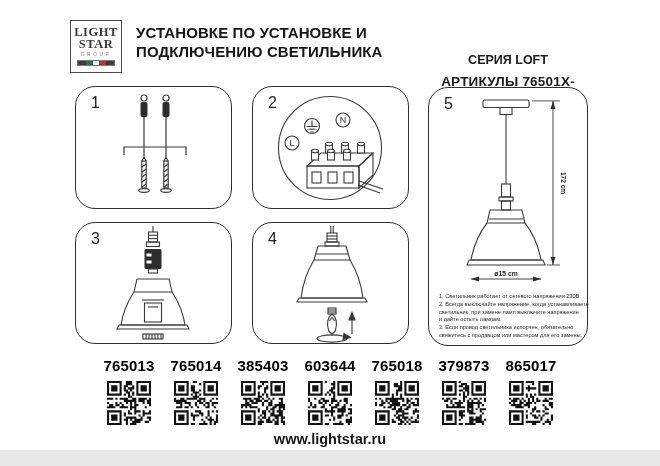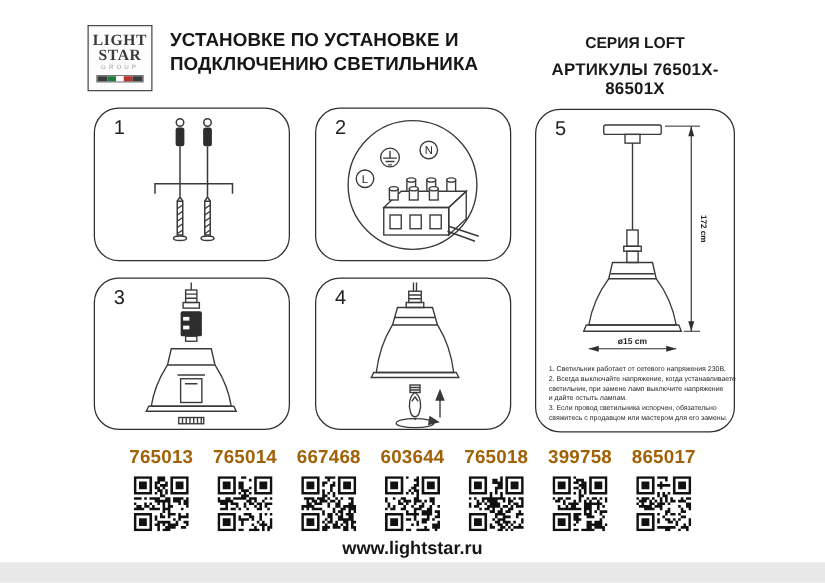--- a/index.html
+++ b/index.html
@@ -12,21 +12,21 @@
         display:flex;flex-direction:column;align-items:center;justify-content:center;}
   .logo-word{font-family:"Liberation Serif",serif;font-weight:700;font-size:12.5px;
              line-height:11.5px;color:#3b3b3b;letter-spacing:.5px;}
   .logo-group{font-size:5px;color:#9a9a9a;letter-spacing:2.4px;margin-top:1px;}
   .logo-flag{display:flex;width:36px;height:4px;margin-top:2.5px;border:.5px solid #777;}
   .logo-flag span{height:100%;}
 
   #title{position:absolute;left:136px;top:24px;font-size:15px;font-weight:700;
          line-height:18.5px;letter-spacing:.1px;color:#161616;}
   #series-block{position:absolute;left:424px;top:27px;width:168px;text-align:center;}
-  #series{font-size:12.5px;font-weight:700;margin-bottom:7px;}
+  #series{font-size:12.5px;font-weight:700;margin-bottom:7px;margin-top:26px;}
   #articles-range{font-size:13.5px;font-weight:700;letter-spacing:.2px;}
 
   
   .panel{position:absolute;border:1.4px solid #2f2f2f;border-radius:20px;background:#fff;}
   #panel1{left:75px;top:86px;width:155px;height:121px;}
   #panel2{left:252px;top:86px;width:155px;height:121px;}
   #panel3{left:75px;top:222px;width:155px;height:120px;}
   #panel4{left:252px;top:222px;width:155px;height:120px;}
   #panel5{left:428px;top:87px;width:158px;height:257px;}
   .step-num{position:absolute;left:15px;top:7px;font-size:16px;color:#222;}
@@ -34,21 +34,21 @@
   svg text{font-family:"Liberation Sans",sans-serif;fill:#222;}
 
   
   #notes{position:absolute;left:10px;top:205px;width:146px;font-size:5.6px;
          line-height:7.8px;color:#2a2a2a;white-space:nowrap;}
 
   
   #articles-row{position:absolute;left:0;top:357px;width:660px;display:flex;
                 justify-content:center;gap:21px;}
   .article-col{width:46px;display:flex;flex-direction:column;align-items:center;}
-  .article-number{font-size:15px;font-weight:700;color:#a16207;margin-bottom:7px;letter-spacing:.2px;}
+  .article-number{font-size:15px;font-weight:700;color:#000000;margin-bottom:7px;letter-spacing:.2px;}
   .qr{width:44px;height:44px;}
 
   
   #footer{position:absolute;left:0;top:431px;width:660px;text-align:center;
           font-size:14.5px;font-weight:700;color:#161616;}
 </style>
 </head>
 <body>
 
 <div id="page">
@@ -273,42 +273,42 @@
   </div>
 
   <div class="article-col">
     <div class="article-number">765014</div>
     <svg class="qr" xmlns="http://www.w3.org/2000/svg" viewBox="0 0 42 42">
           <path d="M0,0h2v2h-2zM2,0h2v2h-2zM4,0h2v2h-2zM6,0h2v2h-2zM8,0h2v2h-2zM10,0h2v2h-2zM12,0h2v2h-2zM18,0h2v2h-2zM20,0h2v2h-2zM28,0h2v2h-2zM30,0h2v2h-2zM32,0h2v2h-2zM34,0h2v2h-2zM36,0h2v2h-2zM38,0h2v2h-2zM40,0h2v2h-2zM0,2h2v2h-2zM12,2h2v2h-2zM24,2h2v2h-2zM28,2h2v2h-2zM40,2h2v2h-2zM0,4h2v2h-2zM4,4h2v2h-2zM6,4h2v2h-2zM8,4h2v2h-2zM12,4h2v2h-2zM16,4h2v2h-2zM18,4h2v2h-2zM28,4h2v2h-2zM32,4h2v2h-2zM34,4h2v2h-2zM36,4h2v2h-2zM40,4h2v2h-2zM0,6h2v2h-2zM4,6h2v2h-2zM6,6h2v2h-2zM8,6h2v2h-2zM12,6h2v2h-2zM16,6h2v2h-2zM18,6h2v2h-2zM28,6h2v2h-2zM32,6h2v2h-2zM34,6h2v2h-2zM36,6h2v2h-2zM40,6h2v2h-2zM0,8h2v2h-2zM4,8h2v2h-2zM6,8h2v2h-2zM8,8h2v2h-2zM12,8h2v2h-2zM16,8h2v2h-2zM18,8h2v2h-2zM24,8h2v2h-2zM28,8h2v2h-2zM32,8h2v2h-2zM34,8h2v2h-2zM36,8h2v2h-2zM40,8h2v2h-2zM0,10h2v2h-2zM12,10h2v2h-2zM18,10h2v2h-2zM20,10h2v2h-2zM22,10h2v2h-2zM28,10h2v2h-2zM40,10h2v2h-2zM0,12h2v2h-2zM2,12h2v2h-2zM4,12h2v2h-2zM6,12h2v2h-2zM8,12h2v2h-2zM10,12h2v2h-2zM12,12h2v2h-2zM16,12h2v2h-2zM20,12h2v2h-2zM24,12h2v2h-2zM28,12h2v2h-2zM30,12h2v2h-2zM32,12h2v2h-2zM34,12h2v2h-2zM36,12h2v2h-2zM38,12h2v2h-2zM40,12h2v2h-2zM18,14h2v2h-2zM20,14h2v2h-2zM22,14h2v2h-2zM0,16h2v2h-2zM6,16h2v2h-2zM8,16h2v2h-2zM12,16h2v2h-2zM14,16h2v2h-2zM16,16h2v2h-2zM18,16h2v2h-2zM20,16h2v2h-2zM24,16h2v2h-2zM26,16h2v2h-2zM28,16h2v2h-2zM36,16h2v2h-2zM40,16h2v2h-2zM0,18h2v2h-2zM2,18h2v2h-2zM4,18h2v2h-2zM6,18h2v2h-2zM8,18h2v2h-2zM10,18h2v2h-2zM22,18h2v2h-2zM24,18h2v2h-2zM28,18h2v2h-2zM34,18h2v2h-2zM2,20h2v2h-2zM4,20h2v2h-2zM6,20h2v2h-2zM10,20h2v2h-2zM12,20h2v2h-2zM14,20h2v2h-2zM20,20h2v2h-2zM24,20h2v2h-2zM26,20h2v2h-2zM30,20h2v2h-2zM32,20h2v2h-2zM36,20h2v2h-2zM38,20h2v2h-2zM40,20h2v2h-2zM6,22h2v2h-2zM14,22h2v2h-2zM20,22h2v2h-2zM28,22h2v2h-2zM32,22h2v2h-2zM36,22h2v2h-2zM2,24h2v2h-2zM4,24h2v2h-2zM6,24h2v2h-2zM10,24h2v2h-2zM12,24h2v2h-2zM16,24h2v2h-2zM22,24h2v2h-2zM30,24h2v2h-2zM32,24h2v2h-2zM38,24h2v2h-2zM0,28h2v2h-2zM2,28h2v2h-2zM4,28h2v2h-2zM6,28h2v2h-2zM8,28h2v2h-2zM10,28h2v2h-2zM12,28h2v2h-2zM20,28h2v2h-2zM22,28h2v2h-2zM24,28h2v2h-2zM32,28h2v2h-2zM36,28h2v2h-2zM40,28h2v2h-2zM0,30h2v2h-2zM12,30h2v2h-2zM16,30h2v2h-2zM24,30h2v2h-2zM26,30h2v2h-2zM32,30h2v2h-2zM0,32h2v2h-2zM4,32h2v2h-2zM6,32h2v2h-2zM8,32h2v2h-2zM12,32h2v2h-2zM16,32h2v2h-2zM18,32h2v2h-2zM20,32h2v2h-2zM22,32h2v2h-2zM26,32h2v2h-2zM32,32h2v2h-2zM40,32h2v2h-2zM0,34h2v2h-2zM4,34h2v2h-2zM6,34h2v2h-2zM8,34h2v2h-2zM12,34h2v2h-2zM18,34h2v2h-2zM30,34h2v2h-2zM34,34h2v2h-2zM40,34h2v2h-2zM0,36h2v2h-2zM4,36h2v2h-2zM6,36h2v2h-2zM8,36h2v2h-2zM12,36h2v2h-2zM18,36h2v2h-2zM26,36h2v2h-2zM32,36h2v2h-2zM34,36h2v2h-2zM36,36h2v2h-2zM40,36h2v2h-2zM0,38h2v2h-2zM12,38h2v2h-2zM28,38h2v2h-2zM34,38h2v2h-2zM38,38h2v2h-2zM40,38h2v2h-2zM0,40h2v2h-2zM2,40h2v2h-2zM4,40h2v2h-2zM6,40h2v2h-2zM8,40h2v2h-2zM10,40h2v2h-2zM12,40h2v2h-2zM16,40h2v2h-2zM18,40h2v2h-2zM24,40h2v2h-2zM26,40h2v2h-2zM28,40h2v2h-2zM30,40h2v2h-2zM34,40h2v2h-2zM38,40h2v2h-2z" fill="#111"></path>
         </svg>
   </div>
 
   <div class="article-col">
-    <div class="article-number">667468</div>
+    <div class="article-number">385403</div>
     <svg class="qr" xmlns="http://www.w3.org/2000/svg" viewBox="0 0 42 42">
           <path d="M0,0h2v2h-2zM2,0h2v2h-2zM4,0h2v2h-2zM6,0h2v2h-2zM8,0h2v2h-2zM10,0h2v2h-2zM12,0h2v2h-2zM18,0h2v2h-2zM20,0h2v2h-2zM22,0h2v2h-2zM24,0h2v2h-2zM28,0h2v2h-2zM30,0h2v2h-2zM32,0h2v2h-2zM34,0h2v2h-2zM36,0h2v2h-2zM38,0h2v2h-2zM40,0h2v2h-2zM0,2h2v2h-2zM12,2h2v2h-2zM20,2h2v2h-2zM28,2h2v2h-2zM40,2h2v2h-2zM0,4h2v2h-2zM4,4h2v2h-2zM6,4h2v2h-2zM8,4h2v2h-2zM12,4h2v2h-2zM16,4h2v2h-2zM18,4h2v2h-2zM24,4h2v2h-2zM28,4h2v2h-2zM32,4h2v2h-2zM34,4h2v2h-2zM36,4h2v2h-2zM40,4h2v2h-2zM0,6h2v2h-2zM4,6h2v2h-2zM6,6h2v2h-2zM8,6h2v2h-2zM12,6h2v2h-2zM16,6h2v2h-2zM22,6h2v2h-2zM24,6h2v2h-2zM28,6h2v2h-2zM32,6h2v2h-2zM34,6h2v2h-2zM36,6h2v2h-2zM40,6h2v2h-2zM0,8h2v2h-2zM4,8h2v2h-2zM6,8h2v2h-2zM8,8h2v2h-2zM12,8h2v2h-2zM22,8h2v2h-2zM28,8h2v2h-2zM32,8h2v2h-2zM34,8h2v2h-2zM36,8h2v2h-2zM40,8h2v2h-2zM0,10h2v2h-2zM12,10h2v2h-2zM16,10h2v2h-2zM22,10h2v2h-2zM28,10h2v2h-2zM40,10h2v2h-2zM0,12h2v2h-2zM2,12h2v2h-2zM4,12h2v2h-2zM6,12h2v2h-2zM8,12h2v2h-2zM10,12h2v2h-2zM12,12h2v2h-2zM16,12h2v2h-2zM20,12h2v2h-2zM24,12h2v2h-2zM28,12h2v2h-2zM30,12h2v2h-2zM32,12h2v2h-2zM34,12h2v2h-2zM36,12h2v2h-2zM38,12h2v2h-2zM40,12h2v2h-2zM16,14h2v2h-2zM18,14h2v2h-2zM24,14h2v2h-2zM2,16h2v2h-2zM4,16h2v2h-2zM6,16h2v2h-2zM8,16h2v2h-2zM12,16h2v2h-2zM14,16h2v2h-2zM16,16h2v2h-2zM20,16h2v2h-2zM26,16h2v2h-2zM30,16h2v2h-2zM36,16h2v2h-2zM38,16h2v2h-2zM4,18h2v2h-2zM8,18h2v2h-2zM10,18h2v2h-2zM14,18h2v2h-2zM16,18h2v2h-2zM18,18h2v2h-2zM22,18h2v2h-2zM24,18h2v2h-2zM28,18h2v2h-2zM38,18h2v2h-2zM4,20h2v2h-2zM6,20h2v2h-2zM10,20h2v2h-2zM12,20h2v2h-2zM14,20h2v2h-2zM20,20h2v2h-2zM26,20h2v2h-2zM28,20h2v2h-2zM36,20h2v2h-2zM38,20h2v2h-2zM0,22h2v2h-2zM2,22h2v2h-2zM4,22h2v2h-2zM6,22h2v2h-2zM8,22h2v2h-2zM20,22h2v2h-2zM26,22h2v2h-2zM28,22h2v2h-2zM32,22h2v2h-2zM34,22h2v2h-2zM36,22h2v2h-2zM38,22h2v2h-2zM40,22h2v2h-2zM0,24h2v2h-2zM4,24h2v2h-2zM8,24h2v2h-2zM10,24h2v2h-2zM12,24h2v2h-2zM14,24h2v2h-2zM24,24h2v2h-2zM30,24h2v2h-2zM32,24h2v2h-2zM36,24h2v2h-2zM38,24h2v2h-2zM40,24h2v2h-2zM16,26h2v2h-2zM24,26h2v2h-2zM28,26h2v2h-2zM30,26h2v2h-2zM36,26h2v2h-2zM40,26h2v2h-2zM0,28h2v2h-2zM2,28h2v2h-2zM4,28h2v2h-2zM6,28h2v2h-2zM8,28h2v2h-2zM10,28h2v2h-2zM12,28h2v2h-2zM16,28h2v2h-2zM20,28h2v2h-2zM22,28h2v2h-2zM26,28h2v2h-2zM30,28h2v2h-2zM34,28h2v2h-2zM36,28h2v2h-2zM38,28h2v2h-2zM0,30h2v2h-2zM12,30h2v2h-2zM20,30h2v2h-2zM22,30h2v2h-2zM28,30h2v2h-2zM30,30h2v2h-2zM36,30h2v2h-2zM38,30h2v2h-2zM0,32h2v2h-2zM4,32h2v2h-2zM6,32h2v2h-2zM8,32h2v2h-2zM12,32h2v2h-2zM18,32h2v2h-2zM22,32h2v2h-2zM28,32h2v2h-2zM30,32h2v2h-2zM32,32h2v2h-2zM34,32h2v2h-2zM36,32h2v2h-2zM38,32h2v2h-2zM0,34h2v2h-2zM4,34h2v2h-2zM6,34h2v2h-2zM8,34h2v2h-2zM12,34h2v2h-2zM16,34h2v2h-2zM20,34h2v2h-2zM22,34h2v2h-2zM26,34h2v2h-2zM32,34h2v2h-2zM34,34h2v2h-2zM38,34h2v2h-2zM40,34h2v2h-2zM0,36h2v2h-2zM4,36h2v2h-2zM6,36h2v2h-2zM8,36h2v2h-2zM12,36h2v2h-2zM18,36h2v2h-2zM24,36h2v2h-2zM26,36h2v2h-2zM30,36h2v2h-2zM34,36h2v2h-2zM38,36h2v2h-2zM0,38h2v2h-2zM12,38h2v2h-2zM16,38h2v2h-2zM18,38h2v2h-2zM20,38h2v2h-2zM24,38h2v2h-2zM26,38h2v2h-2zM28,38h2v2h-2zM32,38h2v2h-2zM34,38h2v2h-2zM38,38h2v2h-2zM40,38h2v2h-2zM0,40h2v2h-2zM2,40h2v2h-2zM4,40h2v2h-2zM6,40h2v2h-2zM8,40h2v2h-2zM10,40h2v2h-2zM12,40h2v2h-2zM16,40h2v2h-2zM18,40h2v2h-2zM32,40h2v2h-2zM34,40h2v2h-2zM40,40h2v2h-2z" fill="#111"></path>
         </svg>
   </div>
 
   <div class="article-col">
     <div class="article-number">603644</div>
     <svg class="qr" xmlns="http://www.w3.org/2000/svg" viewBox="0 0 42 42">
           <path d="M0,0h2v2h-2zM2,0h2v2h-2zM4,0h2v2h-2zM6,0h2v2h-2zM8,0h2v2h-2zM10,0h2v2h-2zM12,0h2v2h-2zM16,0h2v2h-2zM24,0h2v2h-2zM28,0h2v2h-2zM30,0h2v2h-2zM32,0h2v2h-2zM34,0h2v2h-2zM36,0h2v2h-2zM38,0h2v2h-2zM40,0h2v2h-2zM0,2h2v2h-2zM12,2h2v2h-2zM22,2h2v2h-2zM24,2h2v2h-2zM28,2h2v2h-2zM40,2h2v2h-2zM0,4h2v2h-2zM4,4h2v2h-2zM6,4h2v2h-2zM8,4h2v2h-2zM12,4h2v2h-2zM24,4h2v2h-2zM28,4h2v2h-2zM32,4h2v2h-2zM34,4h2v2h-2zM36,4h2v2h-2zM40,4h2v2h-2zM0,6h2v2h-2zM4,6h2v2h-2zM6,6h2v2h-2zM8,6h2v2h-2zM12,6h2v2h-2zM22,6h2v2h-2zM24,6h2v2h-2zM28,6h2v2h-2zM32,6h2v2h-2zM34,6h2v2h-2zM36,6h2v2h-2zM40,6h2v2h-2zM0,8h2v2h-2zM4,8h2v2h-2zM6,8h2v2h-2zM8,8h2v2h-2zM12,8h2v2h-2zM20,8h2v2h-2zM22,8h2v2h-2zM28,8h2v2h-2zM32,8h2v2h-2zM34,8h2v2h-2zM36,8h2v2h-2zM40,8h2v2h-2zM0,10h2v2h-2zM12,10h2v2h-2zM18,10h2v2h-2zM22,10h2v2h-2zM24,10h2v2h-2zM28,10h2v2h-2zM40,10h2v2h-2zM0,12h2v2h-2zM2,12h2v2h-2zM4,12h2v2h-2zM6,12h2v2h-2zM8,12h2v2h-2zM10,12h2v2h-2zM12,12h2v2h-2zM16,12h2v2h-2zM20,12h2v2h-2zM24,12h2v2h-2zM28,12h2v2h-2zM30,12h2v2h-2zM32,12h2v2h-2zM34,12h2v2h-2zM36,12h2v2h-2zM38,12h2v2h-2zM40,12h2v2h-2zM24,14h2v2h-2zM0,16h2v2h-2zM6,16h2v2h-2zM12,16h2v2h-2zM14,16h2v2h-2zM22,16h2v2h-2zM24,16h2v2h-2zM34,16h2v2h-2zM36,16h2v2h-2zM0,18h2v2h-2zM10,18h2v2h-2zM14,18h2v2h-2zM16,18h2v2h-2zM18,18h2v2h-2zM22,18h2v2h-2zM24,18h2v2h-2zM26,18h2v2h-2zM30,18h2v2h-2zM34,18h2v2h-2zM36,18h2v2h-2zM2,20h2v2h-2zM10,20h2v2h-2zM12,20h2v2h-2zM16,20h2v2h-2zM22,20h2v2h-2zM28,20h2v2h-2zM36,20h2v2h-2zM2,22h2v2h-2zM6,22h2v2h-2zM14,22h2v2h-2zM20,22h2v2h-2zM26,22h2v2h-2zM28,22h2v2h-2zM34,22h2v2h-2zM40,22h2v2h-2zM0,24h2v2h-2zM4,24h2v2h-2zM6,24h2v2h-2zM12,24h2v2h-2zM14,24h2v2h-2zM22,24h2v2h-2zM24,24h2v2h-2zM26,24h2v2h-2zM32,24h2v2h-2zM34,24h2v2h-2zM16,26h2v2h-2zM22,26h2v2h-2zM28,26h2v2h-2zM30,26h2v2h-2zM32,26h2v2h-2zM34,26h2v2h-2zM38,26h2v2h-2zM40,26h2v2h-2zM0,28h2v2h-2zM2,28h2v2h-2zM4,28h2v2h-2zM6,28h2v2h-2zM8,28h2v2h-2zM10,28h2v2h-2zM12,28h2v2h-2zM16,28h2v2h-2zM18,28h2v2h-2zM20,28h2v2h-2zM22,28h2v2h-2zM24,28h2v2h-2zM28,28h2v2h-2zM30,28h2v2h-2zM32,28h2v2h-2zM34,28h2v2h-2zM40,28h2v2h-2zM0,30h2v2h-2zM12,30h2v2h-2zM22,30h2v2h-2zM32,30h2v2h-2zM38,30h2v2h-2zM40,30h2v2h-2zM0,32h2v2h-2zM4,32h2v2h-2zM6,32h2v2h-2zM8,32h2v2h-2zM12,32h2v2h-2zM16,32h2v2h-2zM18,32h2v2h-2zM22,32h2v2h-2zM28,32h2v2h-2zM30,32h2v2h-2zM32,32h2v2h-2zM36,32h2v2h-2zM0,34h2v2h-2zM4,34h2v2h-2zM6,34h2v2h-2zM8,34h2v2h-2zM12,34h2v2h-2zM24,34h2v2h-2zM28,34h2v2h-2zM30,34h2v2h-2zM40,34h2v2h-2zM0,36h2v2h-2zM4,36h2v2h-2zM6,36h2v2h-2zM8,36h2v2h-2zM12,36h2v2h-2zM20,36h2v2h-2zM24,36h2v2h-2zM36,36h2v2h-2zM38,36h2v2h-2zM40,36h2v2h-2zM0,38h2v2h-2zM12,38h2v2h-2zM30,38h2v2h-2zM36,38h2v2h-2zM38,38h2v2h-2zM40,38h2v2h-2zM0,40h2v2h-2zM2,40h2v2h-2zM4,40h2v2h-2zM6,40h2v2h-2zM8,40h2v2h-2zM10,40h2v2h-2zM12,40h2v2h-2zM16,40h2v2h-2zM18,40h2v2h-2zM24,40h2v2h-2zM26,40h2v2h-2zM28,40h2v2h-2zM30,40h2v2h-2zM32,40h2v2h-2zM38,40h2v2h-2z" fill="#111"></path>
         </svg>
   </div>
 
   <div class="article-col">
     <div class="article-number">765018</div>
     <svg class="qr" xmlns="http://www.w3.org/2000/svg" viewBox="0 0 42 42">
           <path d="M0,0h2v2h-2zM2,0h2v2h-2zM4,0h2v2h-2zM6,0h2v2h-2zM8,0h2v2h-2zM10,0h2v2h-2zM12,0h2v2h-2zM24,0h2v2h-2zM28,0h2v2h-2zM30,0h2v2h-2zM32,0h2v2h-2zM34,0h2v2h-2zM36,0h2v2h-2zM38,0h2v2h-2zM40,0h2v2h-2zM0,2h2v2h-2zM12,2h2v2h-2zM18,2h2v2h-2zM20,2h2v2h-2zM24,2h2v2h-2zM28,2h2v2h-2zM40,2h2v2h-2zM0,4h2v2h-2zM4,4h2v2h-2zM6,4h2v2h-2zM8,4h2v2h-2zM12,4h2v2h-2zM18,4h2v2h-2zM20,4h2v2h-2zM22,4h2v2h-2zM24,4h2v2h-2zM28,4h2v2h-2zM32,4h2v2h-2zM34,4h2v2h-2zM36,4h2v2h-2zM40,4h2v2h-2zM0,6h2v2h-2zM4,6h2v2h-2zM6,6h2v2h-2zM8,6h2v2h-2zM12,6h2v2h-2zM22,6h2v2h-2zM24,6h2v2h-2zM28,6h2v2h-2zM32,6h2v2h-2zM34,6h2v2h-2zM36,6h2v2h-2zM40,6h2v2h-2zM0,8h2v2h-2zM4,8h2v2h-2zM6,8h2v2h-2zM8,8h2v2h-2zM12,8h2v2h-2zM20,8h2v2h-2zM22,8h2v2h-2zM24,8h2v2h-2zM28,8h2v2h-2zM32,8h2v2h-2zM34,8h2v2h-2zM36,8h2v2h-2zM40,8h2v2h-2zM0,10h2v2h-2zM12,10h2v2h-2zM20,10h2v2h-2zM28,10h2v2h-2zM40,10h2v2h-2zM0,12h2v2h-2zM2,12h2v2h-2zM4,12h2v2h-2zM6,12h2v2h-2zM8,12h2v2h-2zM10,12h2v2h-2zM12,12h2v2h-2zM16,12h2v2h-2zM20,12h2v2h-2zM24,12h2v2h-2zM28,12h2v2h-2zM30,12h2v2h-2zM32,12h2v2h-2zM34,12h2v2h-2zM36,12h2v2h-2zM38,12h2v2h-2zM40,12h2v2h-2zM16,14h2v2h-2zM24,14h2v2h-2zM0,16h2v2h-2zM4,16h2v2h-2zM10,16h2v2h-2zM12,16h2v2h-2zM14,16h2v2h-2zM16,16h2v2h-2zM18,16h2v2h-2zM20,16h2v2h-2zM22,16h2v2h-2zM24,16h2v2h-2zM26,16h2v2h-2zM30,16h2v2h-2zM34,16h2v2h-2zM38,16h2v2h-2zM40,16h2v2h-2zM6,18h2v2h-2zM10,18h2v2h-2zM14,18h2v2h-2zM16,18h2v2h-2zM18,18h2v2h-2zM20,18h2v2h-2zM26,18h2v2h-2zM30,18h2v2h-2zM32,18h2v2h-2zM40,18h2v2h-2zM0,20h2v2h-2zM6,20h2v2h-2zM8,20h2v2h-2zM12,20h2v2h-2zM16,20h2v2h-2zM18,20h2v2h-2zM20,20h2v2h-2zM22,20h2v2h-2zM30,20h2v2h-2zM34,20h2v2h-2zM36,20h2v2h-2zM40,20h2v2h-2zM0,22h2v2h-2zM4,22h2v2h-2zM6,22h2v2h-2zM14,22h2v2h-2zM16,22h2v2h-2zM18,22h2v2h-2zM20,22h2v2h-2zM22,22h2v2h-2zM26,22h2v2h-2zM28,22h2v2h-2zM32,22h2v2h-2zM36,22h2v2h-2zM38,22h2v2h-2zM40,22h2v2h-2zM8,24h2v2h-2zM12,24h2v2h-2zM14,24h2v2h-2zM18,24h2v2h-2zM24,24h2v2h-2zM30,24h2v2h-2zM32,24h2v2h-2zM16,26h2v2h-2zM18,26h2v2h-2zM22,26h2v2h-2zM24,26h2v2h-2zM28,26h2v2h-2zM30,26h2v2h-2zM38,26h2v2h-2zM0,28h2v2h-2zM2,28h2v2h-2zM4,28h2v2h-2zM6,28h2v2h-2zM8,28h2v2h-2zM10,28h2v2h-2zM12,28h2v2h-2zM20,28h2v2h-2zM22,28h2v2h-2zM24,28h2v2h-2zM26,28h2v2h-2zM36,28h2v2h-2zM38,28h2v2h-2zM40,28h2v2h-2zM0,30h2v2h-2zM12,30h2v2h-2zM20,30h2v2h-2zM26,30h2v2h-2zM28,30h2v2h-2zM30,30h2v2h-2zM36,30h2v2h-2zM0,32h2v2h-2zM4,32h2v2h-2zM6,32h2v2h-2zM8,32h2v2h-2zM12,32h2v2h-2zM18,32h2v2h-2zM22,32h2v2h-2zM24,32h2v2h-2zM26,32h2v2h-2zM40,32h2v2h-2zM0,34h2v2h-2zM4,34h2v2h-2zM6,34h2v2h-2zM8,34h2v2h-2zM12,34h2v2h-2zM20,34h2v2h-2zM22,34h2v2h-2zM26,34h2v2h-2zM28,34h2v2h-2zM30,34h2v2h-2zM34,34h2v2h-2zM40,34h2v2h-2zM0,36h2v2h-2zM4,36h2v2h-2zM6,36h2v2h-2zM8,36h2v2h-2zM12,36h2v2h-2zM16,36h2v2h-2zM22,36h2v2h-2zM24,36h2v2h-2zM28,36h2v2h-2zM32,36h2v2h-2zM38,36h2v2h-2zM0,38h2v2h-2zM12,38h2v2h-2zM16,38h2v2h-2zM18,38h2v2h-2zM24,38h2v2h-2zM26,38h2v2h-2zM30,38h2v2h-2zM34,38h2v2h-2zM36,38h2v2h-2zM38,38h2v2h-2zM40,38h2v2h-2zM0,40h2v2h-2zM2,40h2v2h-2zM4,40h2v2h-2zM6,40h2v2h-2zM8,40h2v2h-2zM10,40h2v2h-2zM12,40h2v2h-2zM22,40h2v2h-2zM24,40h2v2h-2zM28,40h2v2h-2zM32,40h2v2h-2z" fill="#111"></path>
         </svg>
   </div>
 
   <div class="article-col">
-    <div class="article-number">399758</div>
+    <div class="article-number">379873</div>
     <svg class="qr" xmlns="http://www.w3.org/2000/svg" viewBox="0 0 42 42">
           <path d="M0,0h2v2h-2zM2,0h2v2h-2zM4,0h2v2h-2zM6,0h2v2h-2zM8,0h2v2h-2zM10,0h2v2h-2zM12,0h2v2h-2zM16,0h2v2h-2zM28,0h2v2h-2zM30,0h2v2h-2zM32,0h2v2h-2zM34,0h2v2h-2zM36,0h2v2h-2zM38,0h2v2h-2zM40,0h2v2h-2zM0,2h2v2h-2zM12,2h2v2h-2zM18,2h2v2h-2zM20,2h2v2h-2zM22,2h2v2h-2zM28,2h2v2h-2zM40,2h2v2h-2zM0,4h2v2h-2zM4,4h2v2h-2zM6,4h2v2h-2zM8,4h2v2h-2zM12,4h2v2h-2zM16,4h2v2h-2zM18,4h2v2h-2zM22,4h2v2h-2zM24,4h2v2h-2zM28,4h2v2h-2zM32,4h2v2h-2zM34,4h2v2h-2zM36,4h2v2h-2zM40,4h2v2h-2zM0,6h2v2h-2zM4,6h2v2h-2zM6,6h2v2h-2zM8,6h2v2h-2zM12,6h2v2h-2zM20,6h2v2h-2zM22,6h2v2h-2zM24,6h2v2h-2zM28,6h2v2h-2zM32,6h2v2h-2zM34,6h2v2h-2zM36,6h2v2h-2zM40,6h2v2h-2zM0,8h2v2h-2zM4,8h2v2h-2zM6,8h2v2h-2zM8,8h2v2h-2zM12,8h2v2h-2zM16,8h2v2h-2zM18,8h2v2h-2zM22,8h2v2h-2zM24,8h2v2h-2zM28,8h2v2h-2zM32,8h2v2h-2zM34,8h2v2h-2zM36,8h2v2h-2zM40,8h2v2h-2zM0,10h2v2h-2zM12,10h2v2h-2zM20,10h2v2h-2zM24,10h2v2h-2zM28,10h2v2h-2zM40,10h2v2h-2zM0,12h2v2h-2zM2,12h2v2h-2zM4,12h2v2h-2zM6,12h2v2h-2zM8,12h2v2h-2zM10,12h2v2h-2zM12,12h2v2h-2zM16,12h2v2h-2zM20,12h2v2h-2zM24,12h2v2h-2zM28,12h2v2h-2zM30,12h2v2h-2zM32,12h2v2h-2zM34,12h2v2h-2zM36,12h2v2h-2zM38,12h2v2h-2zM40,12h2v2h-2zM20,14h2v2h-2zM22,14h2v2h-2zM0,16h2v2h-2zM4,16h2v2h-2zM6,16h2v2h-2zM10,16h2v2h-2zM12,16h2v2h-2zM20,16h2v2h-2zM26,16h2v2h-2zM30,16h2v2h-2zM32,16h2v2h-2zM36,16h2v2h-2zM40,16h2v2h-2zM2,18h2v2h-2zM4,18h2v2h-2zM8,18h2v2h-2zM16,18h2v2h-2zM20,18h2v2h-2zM24,18h2v2h-2zM28,18h2v2h-2zM34,18h2v2h-2zM40,18h2v2h-2zM8,20h2v2h-2zM12,20h2v2h-2zM14,20h2v2h-2zM16,20h2v2h-2zM18,20h2v2h-2zM24,20h2v2h-2zM26,20h2v2h-2zM28,20h2v2h-2zM30,20h2v2h-2zM32,20h2v2h-2zM34,20h2v2h-2zM36,20h2v2h-2zM4,22h2v2h-2zM10,22h2v2h-2zM14,22h2v2h-2zM16,22h2v2h-2zM24,22h2v2h-2zM26,22h2v2h-2zM28,22h2v2h-2zM34,22h2v2h-2zM38,22h2v2h-2zM4,24h2v2h-2zM6,24h2v2h-2zM8,24h2v2h-2zM10,24h2v2h-2zM12,24h2v2h-2zM14,24h2v2h-2zM16,24h2v2h-2zM18,24h2v2h-2zM20,24h2v2h-2zM24,24h2v2h-2zM26,24h2v2h-2zM28,24h2v2h-2zM34,24h2v2h-2zM24,26h2v2h-2zM28,26h2v2h-2zM32,26h2v2h-2zM36,26h2v2h-2zM38,26h2v2h-2zM40,26h2v2h-2zM0,28h2v2h-2zM2,28h2v2h-2zM4,28h2v2h-2zM6,28h2v2h-2zM8,28h2v2h-2zM10,28h2v2h-2zM12,28h2v2h-2zM16,28h2v2h-2zM18,28h2v2h-2zM20,28h2v2h-2zM24,28h2v2h-2zM26,28h2v2h-2zM28,28h2v2h-2zM36,28h2v2h-2zM0,30h2v2h-2zM12,30h2v2h-2zM16,30h2v2h-2zM18,30h2v2h-2zM26,30h2v2h-2zM28,30h2v2h-2zM30,30h2v2h-2zM38,30h2v2h-2zM0,32h2v2h-2zM4,32h2v2h-2zM6,32h2v2h-2zM8,32h2v2h-2zM12,32h2v2h-2zM16,32h2v2h-2zM18,32h2v2h-2zM20,32h2v2h-2zM36,32h2v2h-2zM0,34h2v2h-2zM4,34h2v2h-2zM6,34h2v2h-2zM8,34h2v2h-2zM12,34h2v2h-2zM18,34h2v2h-2zM26,34h2v2h-2zM28,34h2v2h-2zM32,34h2v2h-2zM34,34h2v2h-2zM36,34h2v2h-2zM0,36h2v2h-2zM4,36h2v2h-2zM6,36h2v2h-2zM8,36h2v2h-2zM12,36h2v2h-2zM16,36h2v2h-2zM26,36h2v2h-2zM28,36h2v2h-2zM30,36h2v2h-2zM32,36h2v2h-2zM34,36h2v2h-2zM36,36h2v2h-2zM40,36h2v2h-2zM0,38h2v2h-2zM12,38h2v2h-2zM26,38h2v2h-2zM28,38h2v2h-2zM32,38h2v2h-2zM34,38h2v2h-2zM36,38h2v2h-2zM38,38h2v2h-2zM0,40h2v2h-2zM2,40h2v2h-2zM4,40h2v2h-2zM6,40h2v2h-2zM8,40h2v2h-2zM10,40h2v2h-2zM12,40h2v2h-2zM16,40h2v2h-2zM18,40h2v2h-2zM22,40h2v2h-2zM24,40h2v2h-2zM26,40h2v2h-2zM28,40h2v2h-2zM30,40h2v2h-2zM38,40h2v2h-2z" fill="#111"></path>
         </svg>
   </div>
 
   <div class="article-col">
     <div class="article-number">865017</div>
     <svg class="qr" xmlns="http://www.w3.org/2000/svg" viewBox="0 0 42 42">
           <path d="M0,0h2v2h-2zM2,0h2v2h-2zM4,0h2v2h-2zM6,0h2v2h-2zM8,0h2v2h-2zM10,0h2v2h-2zM12,0h2v2h-2zM16,0h2v2h-2zM18,0h2v2h-2zM20,0h2v2h-2zM22,0h2v2h-2zM28,0h2v2h-2zM30,0h2v2h-2zM32,0h2v2h-2zM34,0h2v2h-2zM36,0h2v2h-2zM38,0h2v2h-2zM40,0h2v2h-2zM0,2h2v2h-2zM12,2h2v2h-2zM22,2h2v2h-2zM28,2h2v2h-2zM40,2h2v2h-2zM0,4h2v2h-2zM4,4h2v2h-2zM6,4h2v2h-2zM8,4h2v2h-2zM12,4h2v2h-2zM18,4h2v2h-2zM28,4h2v2h-2zM32,4h2v2h-2zM34,4h2v2h-2zM36,4h2v2h-2zM40,4h2v2h-2zM0,6h2v2h-2zM4,6h2v2h-2zM6,6h2v2h-2zM8,6h2v2h-2zM12,6h2v2h-2zM16,6h2v2h-2zM18,6h2v2h-2zM20,6h2v2h-2zM22,6h2v2h-2zM24,6h2v2h-2zM28,6h2v2h-2zM32,6h2v2h-2zM34,6h2v2h-2zM36,6h2v2h-2zM40,6h2v2h-2zM0,8h2v2h-2zM4,8h2v2h-2zM6,8h2v2h-2zM8,8h2v2h-2zM12,8h2v2h-2zM18,8h2v2h-2zM28,8h2v2h-2zM32,8h2v2h-2zM34,8h2v2h-2zM36,8h2v2h-2zM40,8h2v2h-2zM0,10h2v2h-2zM12,10h2v2h-2zM28,10h2v2h-2zM40,10h2v2h-2zM0,12h2v2h-2zM2,12h2v2h-2zM4,12h2v2h-2zM6,12h2v2h-2zM8,12h2v2h-2zM10,12h2v2h-2zM12,12h2v2h-2zM16,12h2v2h-2zM20,12h2v2h-2zM24,12h2v2h-2zM28,12h2v2h-2zM30,12h2v2h-2zM32,12h2v2h-2zM34,12h2v2h-2zM36,12h2v2h-2zM38,12h2v2h-2zM40,12h2v2h-2zM16,14h2v2h-2zM20,14h2v2h-2zM22,14h2v2h-2zM0,16h2v2h-2zM4,16h2v2h-2zM6,16h2v2h-2zM8,16h2v2h-2zM12,16h2v2h-2zM18,16h2v2h-2zM22,16h2v2h-2zM26,16h2v2h-2zM34,16h2v2h-2zM38,16h2v2h-2zM40,16h2v2h-2zM2,18h2v2h-2zM4,18h2v2h-2zM6,18h2v2h-2zM10,18h2v2h-2zM14,18h2v2h-2zM18,18h2v2h-2zM22,18h2v2h-2zM26,18h2v2h-2zM28,18h2v2h-2zM32,18h2v2h-2zM34,18h2v2h-2zM36,18h2v2h-2zM0,20h2v2h-2zM4,20h2v2h-2zM10,20h2v2h-2zM12,20h2v2h-2zM16,20h2v2h-2zM18,20h2v2h-2zM20,20h2v2h-2zM24,20h2v2h-2zM38,20h2v2h-2zM40,20h2v2h-2zM2,22h2v2h-2zM4,22h2v2h-2zM6,22h2v2h-2zM8,22h2v2h-2zM10,22h2v2h-2zM14,22h2v2h-2zM16,22h2v2h-2zM18,22h2v2h-2zM32,22h2v2h-2zM38,22h2v2h-2zM40,22h2v2h-2zM6,24h2v2h-2zM8,24h2v2h-2zM10,24h2v2h-2zM12,24h2v2h-2zM18,24h2v2h-2zM24,24h2v2h-2zM34,24h2v2h-2zM40,24h2v2h-2zM22,26h2v2h-2zM24,26h2v2h-2zM34,26h2v2h-2zM36,26h2v2h-2zM0,28h2v2h-2zM2,28h2v2h-2zM4,28h2v2h-2zM6,28h2v2h-2zM8,28h2v2h-2zM10,28h2v2h-2zM12,28h2v2h-2zM16,28h2v2h-2zM22,28h2v2h-2zM26,28h2v2h-2zM28,28h2v2h-2zM32,28h2v2h-2zM0,30h2v2h-2zM12,30h2v2h-2zM20,30h2v2h-2zM34,30h2v2h-2zM36,30h2v2h-2zM0,32h2v2h-2zM4,32h2v2h-2zM6,32h2v2h-2zM8,32h2v2h-2zM12,32h2v2h-2zM16,32h2v2h-2zM22,32h2v2h-2zM24,32h2v2h-2zM28,32h2v2h-2zM32,32h2v2h-2zM40,32h2v2h-2zM0,34h2v2h-2zM4,34h2v2h-2zM6,34h2v2h-2zM8,34h2v2h-2zM12,34h2v2h-2zM16,34h2v2h-2zM24,34h2v2h-2zM26,34h2v2h-2zM30,34h2v2h-2zM40,34h2v2h-2zM0,36h2v2h-2zM4,36h2v2h-2zM6,36h2v2h-2zM8,36h2v2h-2zM12,36h2v2h-2zM30,36h2v2h-2zM36,36h2v2h-2zM40,36h2v2h-2zM0,38h2v2h-2zM12,38h2v2h-2zM16,38h2v2h-2zM18,38h2v2h-2zM20,38h2v2h-2zM22,38h2v2h-2zM24,38h2v2h-2zM26,38h2v2h-2zM28,38h2v2h-2zM34,38h2v2h-2zM36,38h2v2h-2zM38,38h2v2h-2zM0,40h2v2h-2zM2,40h2v2h-2zM4,40h2v2h-2zM6,40h2v2h-2zM8,40h2v2h-2zM10,40h2v2h-2zM12,40h2v2h-2zM22,40h2v2h-2zM24,40h2v2h-2zM32,40h2v2h-2zM38,40h2v2h-2z" fill="#111"></path>
         </svg>

